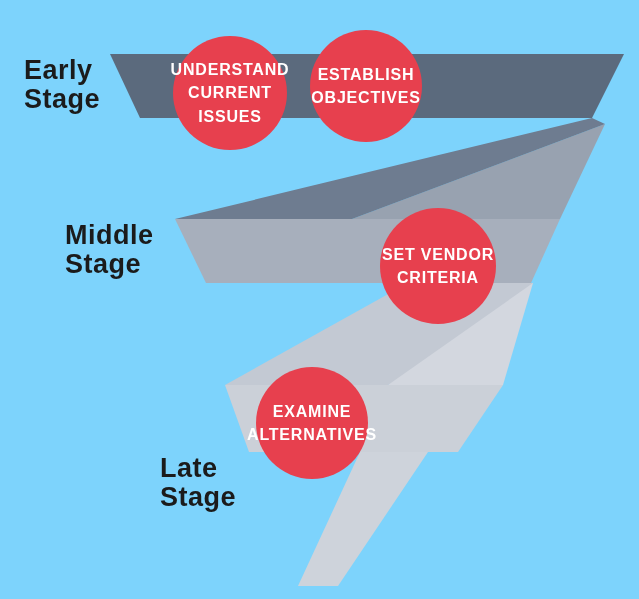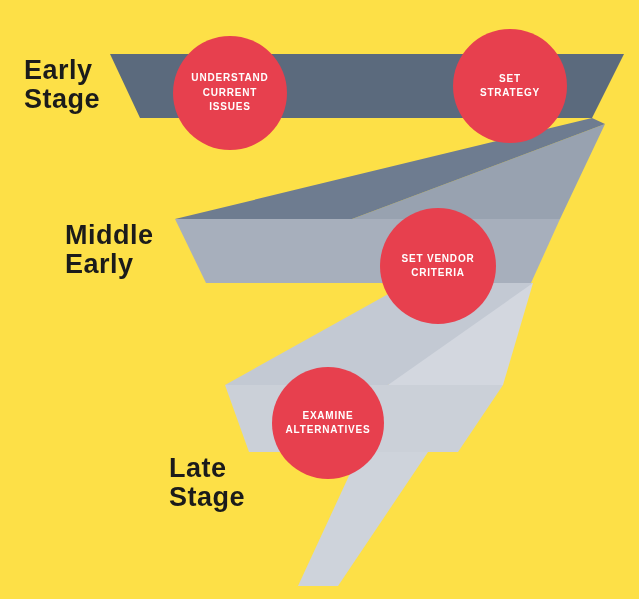--- a/index.html
+++ b/index.html
@@ -1,20 +1,20 @@
 <!DOCTYPE html>
 <html style="--red: #e7404e; --circle_text: #ffffff; --label_text: #1b1b1b; --band_early: #5b6a7d; --fold_early: #6e7c90; --wedge_early: #98a2b0; --band_middle: #a7afbc; --fold_mid: #c3c9d3; --wedge_mid: #d3d7df; --band_late: #cbd0d8; --tail: #ced3db;"><head>
 <meta charset="utf-8">
 <style>
   html, body { margin: 0; padding: 0; background: #ffffff; }
   .canvas {
     position: relative;
     width: 639px;
     height: 599px;
-    background: #fde047;
+    background: #7dd3fc;
     overflow: hidden;
     font-family: "Liberation Sans", sans-serif;
   }
   .ribbon-svg { position: absolute; left: 0; top: 0; }
   .p-tail        { fill: var(--tail); }
   .p-band-late   { fill: var(--band_late); }
   .p-wedge-mid   { fill: var(--wedge_mid); }
   .p-fold-mid    { fill: var(--fold_mid); }
   .p-band-middle { fill: var(--band_middle); }
   .p-wedge-early { fill: var(--wedge_early); }
@@ -25,45 +25,45 @@
     position: absolute;
     color: var(--label_text);
     font-weight: 800;
     font-size: 27px;
     line-height: 1.06;
     letter-spacing: 0.5px;
     white-space: pre-line;
   }
   #stage-early  { left: 24px;  top: 56px;  }
   #stage-middle { left: 65px;  top: 221px; }
-  #stage-late   { left: 169px; top: 454px; }
+  #stage-late   { left: 160px; top: 454px; }
 
   .step-circle {
     position: absolute;
     border-radius: 50%;
     background: var(--red);
     display: flex;
     align-items: center;
     justify-content: center;
     text-align: center;
   }
   .step-circle span {
     color: var(--circle_text);
     font-weight: bold;
-    font-size: 10px;
+    font-size: 16px;
     line-height: 1.45;
     letter-spacing: 0.8px;
     white-space: pre-line;
   }
   #step-1 { left: 173px; top: 36px;  width: 114px; height: 114px; }
   #step-2 { left: 310px; top: 30px;  width: 112px; height: 112px; }
   #step-3 { left: 453px; top: 29px;  width: 114px; height: 114px; }
   #step-4 { left: 235px; top: 194px; width: 114px; height: 114px; }
   #step-5 { left: 380px; top: 208px; width: 116px; height: 116px; }
-  #step-6 { left: 272px; top: 367px; width: 112px; height: 112px; }
+  #step-6 { left: 256px; top: 367px; width: 112px; height: 112px; }
   #step-7 { left: 375px; top: 363px; width: 114px; height: 114px; }
   #step-8 { left: 308px; top: 468px; width: 112px; height: 112px; }
 </style>
 </head>
 <body>
 
 <div class="canvas">
 
   <svg class="ribbon-svg" width="639" height="599" viewBox="0 0 639 599">
     <polygon class="p-tail" points="360,452 428,452 338,586 298,586"></polygon>
@@ -72,32 +72,32 @@
     <polygon class="p-fold-mid" points="408,283 533,283 388,385 225,385"></polygon>
     <polygon class="p-band-middle" points="175,219 560,219 531,283 206,283"></polygon>
     <polygon class="p-wedge-early" points="352,219 605,124 560,219"></polygon>
     <polygon class="p-fold-early" points="592,118 605,124 352,219 175,219"></polygon>
     <polygon class="p-band-early" points="110,54 624,54 592,118 140,118"></polygon>
   </svg>
 
   <div class="stage-label" id="stage-early">Early
 Stage</div>
   <div class="stage-label" id="stage-middle">Middle
-Early</div>
+Stage</div>
   <div class="stage-label" id="stage-late">Late
 Stage</div>
 
   <div class="step-circle" id="step-1">
     <span>UNDERSTAND
 CURRENT
 ISSUES</span>
   </div>
-  <div class="step-circle" id="step-3">
-    <span>SET
-STRATEGY</span>
+  <div class="step-circle" id="step-2">
+    <span>ESTABLISH
+OBJECTIVES</span>
   </div>
   <div class="step-circle" id="step-5">
     <span>SET VENDOR
 CRITERIA</span>
   </div>
   <div class="step-circle" id="step-6">
     <span>EXAMINE
 ALTERNATIVES</span>
   </div>
 

